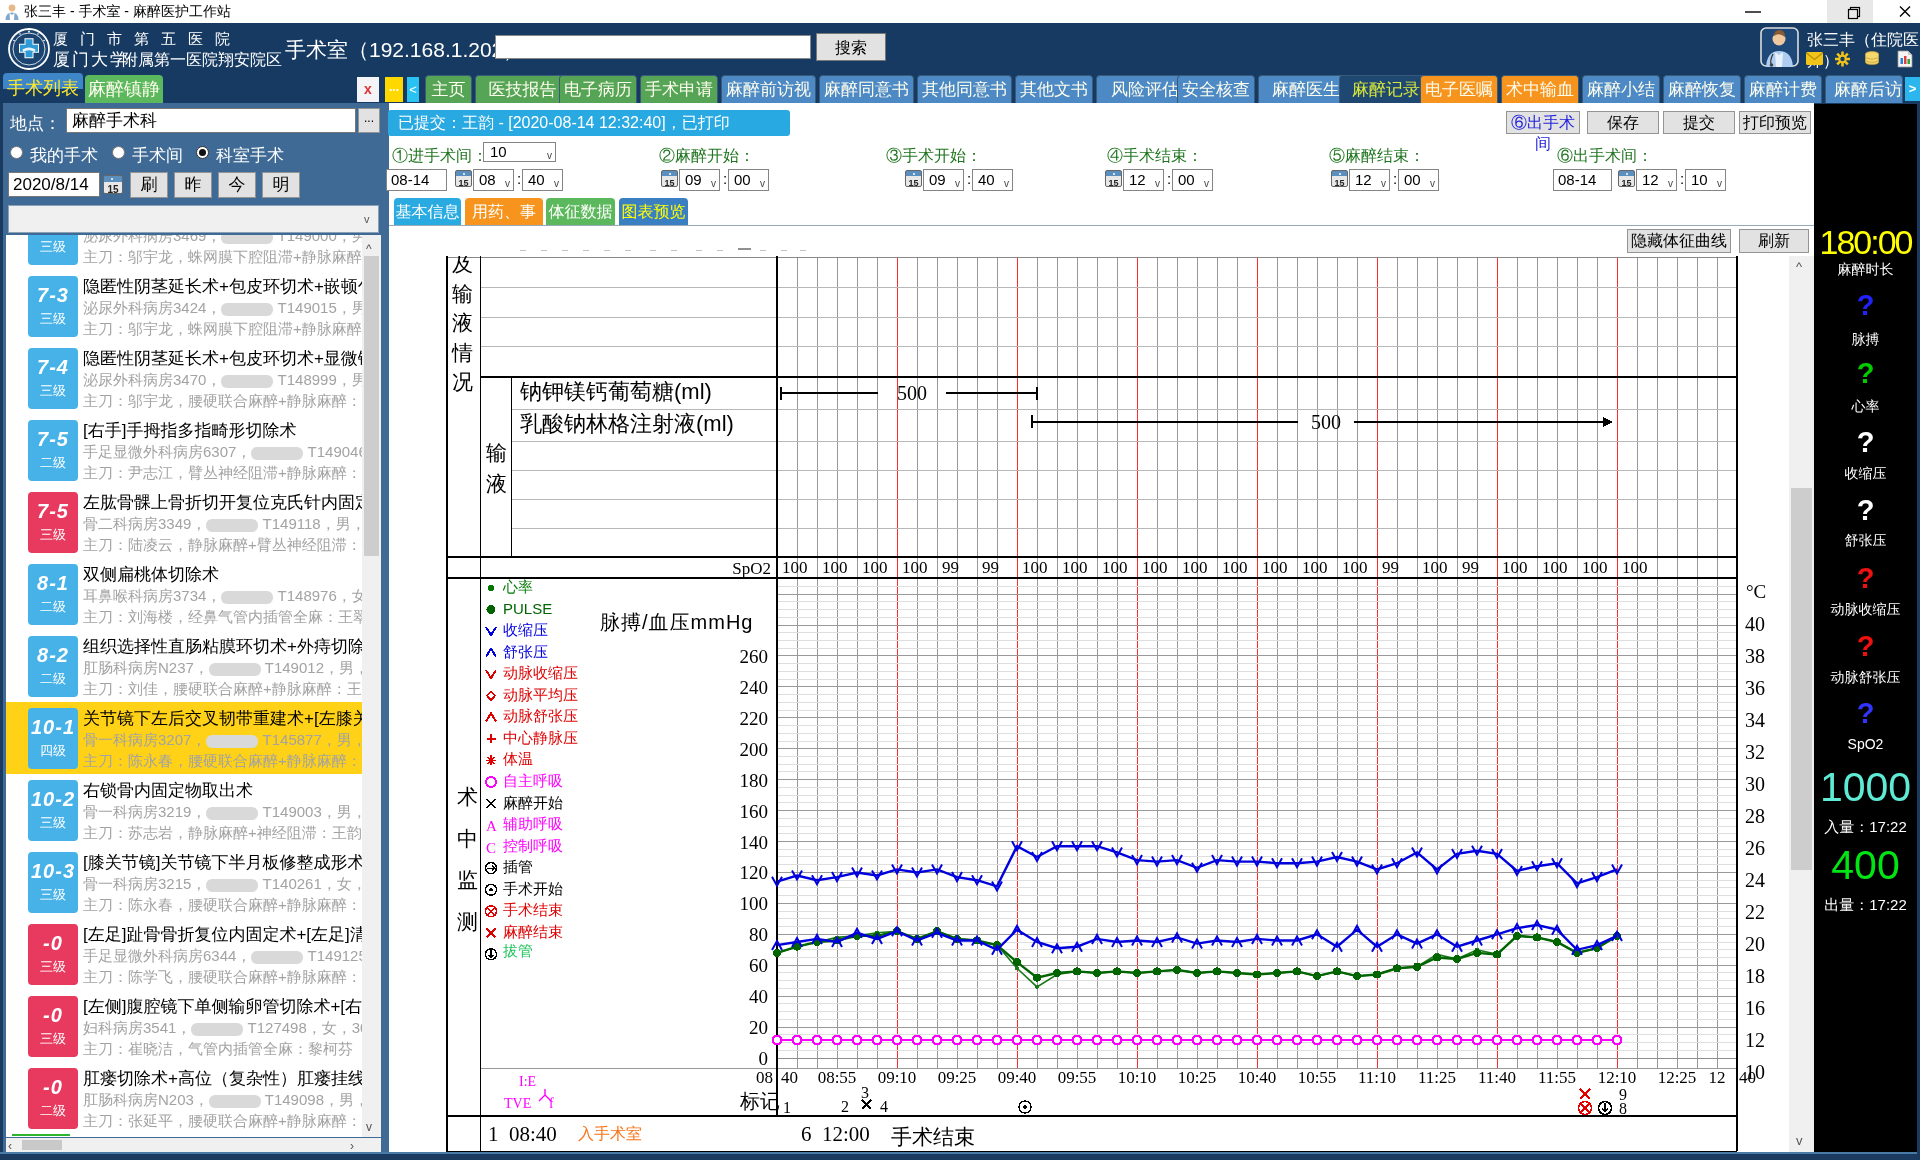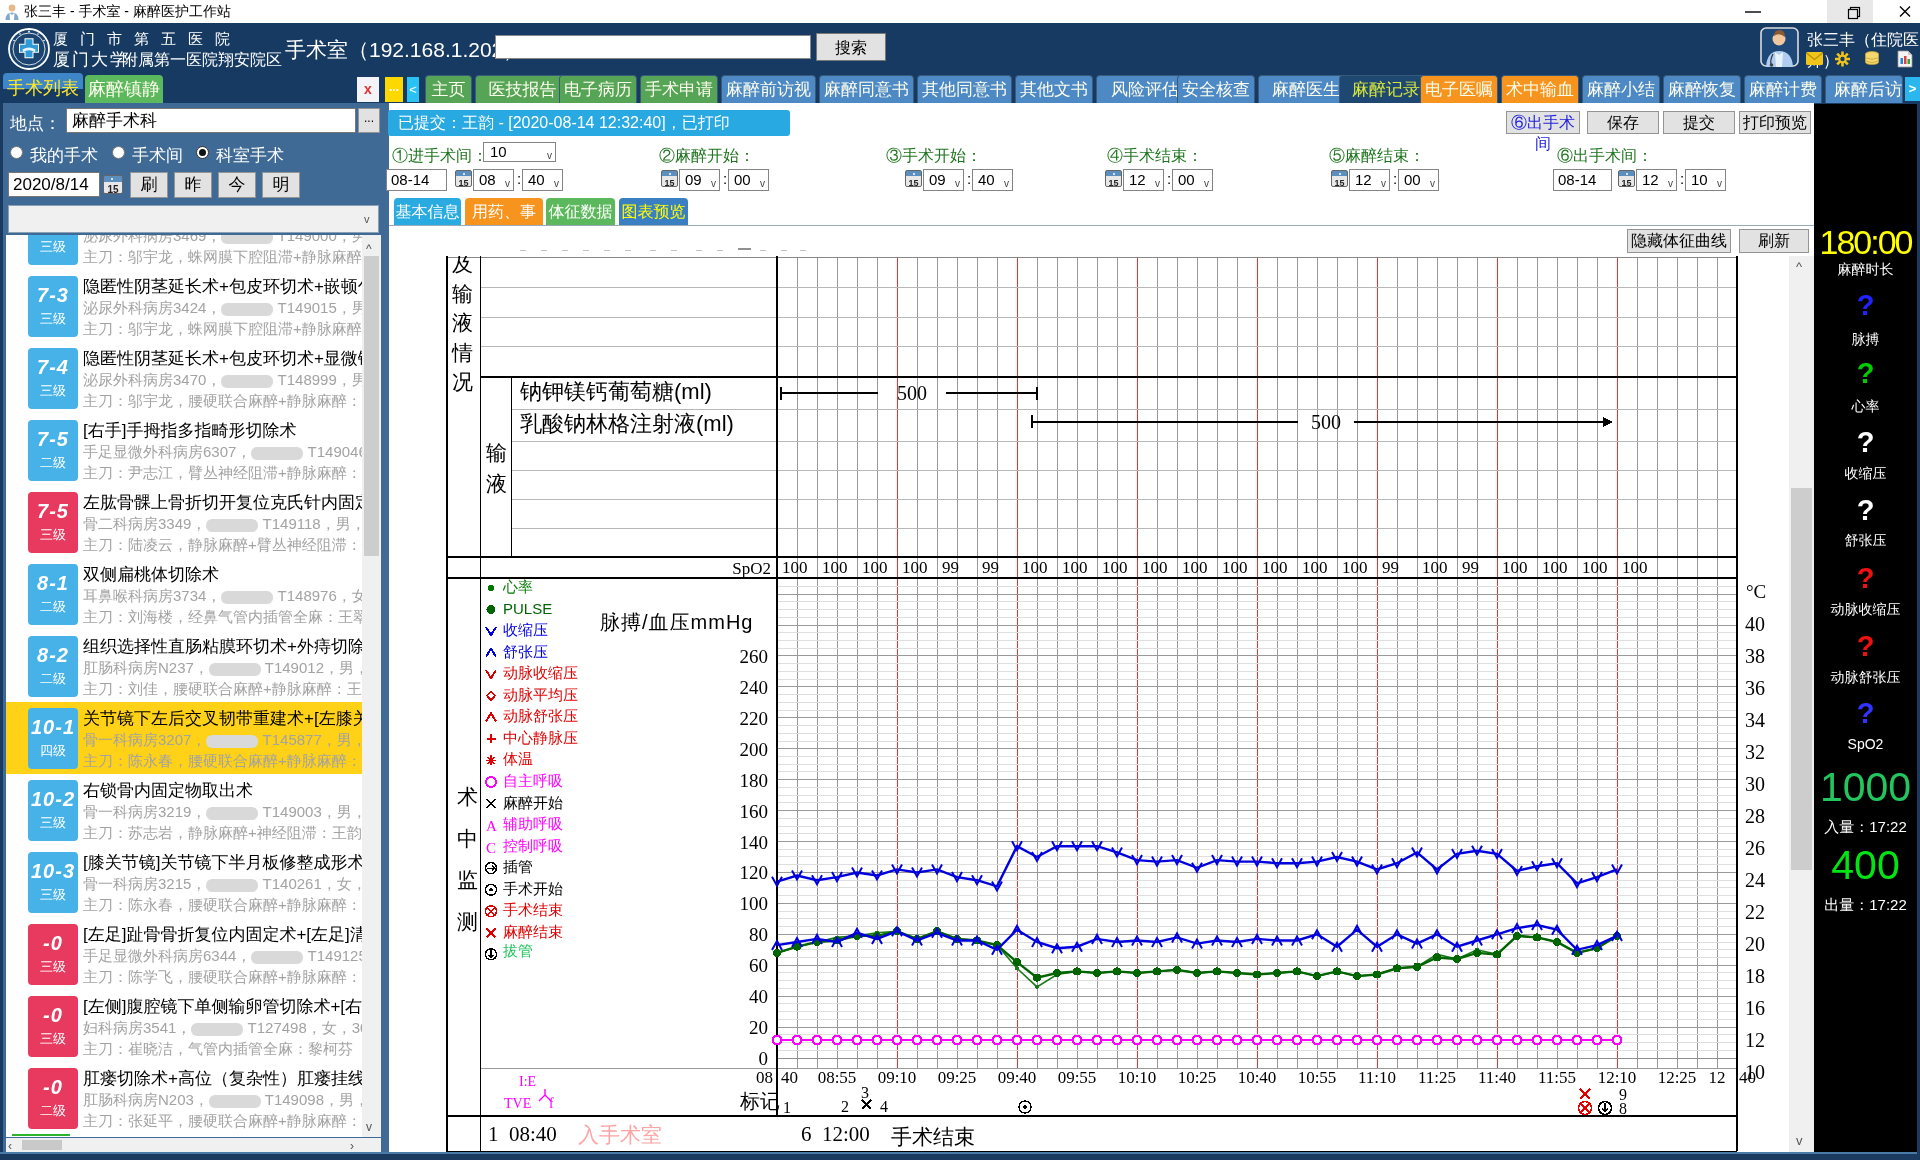--- a/index.html
+++ b/index.html
@@ -833,21 +833,21 @@
     <div class="abs" style="left:503px;top:859.1500000000001px;font-family:'Liberation Sans',sans-serif;font-size:15px;color:#000;line-height:1">插管</div>
     <div class="abs" style="left:503px;top:880.7px;font-family:'Liberation Sans',sans-serif;font-size:15px;color:#000;line-height:1">手术开始</div>
     <div class="abs" style="left:503px;top:902.25px;font-family:'Liberation Sans',sans-serif;font-size:15px;color:#dd0000;line-height:1">手术结束</div>
     <div class="abs" style="left:503px;top:923.8px;font-family:'Liberation Sans',sans-serif;font-size:15px;color:#dd0000;line-height:1">麻醉结束</div>
     <div class="abs" style="left:503px;top:945.35px;font-family:Liberation Mono, monospace;font-size:15px;color:#22c55e;line-height:1">拔管</div>
     <div class="abs" style="left:457px;top:786.0px;font-family:'Liberation Sans',sans-serif;font-size:21px;color:#000;line-height:1">术</div>
     <div class="abs" style="left:457px;top:827.5px;font-family:'Liberation Sans',sans-serif;font-size:21px;color:#000;line-height:1">中</div>
     <div class="abs" style="left:457px;top:869.0px;font-family:'Liberation Sans',sans-serif;font-size:21px;color:#000;line-height:1">监</div>
     <div class="abs" style="left:457px;top:910.5px;font-family:'Liberation Sans',sans-serif;font-size:21px;color:#000;line-height:1">测</div>
     <div class="abs" style="left:740px;top:1091px;font-family:'Liberation Sans',sans-serif;font-size:20px;color:#000;line-height:1">标记</div>
-    <div class="abs" style="left:578px;top:1126px;font-family:Liberation Mono, monospace;font-size:21px;color:#fca5a5;line-height:1">入手术室</div>
+    <div class="abs" style="left:578px;top:1126px;font-family:Liberation Sans, sans-serif;font-size:16px;color:#f97316;line-height:1">入手术室</div>
     <div class="abs" style="left:891px;top:1126px;font-family:'Liberation Sans',sans-serif;font-size:21px;color:#000;line-height:1">手术结束</div>
     <div class="abs" style="left:1789px;top:256px;width:25px;height:896px;background:#f0f0f0"></div>
     <div class="abs" style="left:1796px;top:259px;font-size:13px;color:#555">^</div>
     <div class="abs" style="left:1796px;top:1133px;font-size:13px;color:#555">v</div>
     <div class="abs" style="left:1791px;top:488px;width:21px;height:382px;background:#cdcdcd"></div>
     <div class="abs" style="left:1814px;top:104px;width:103px;height:1048px;background:#000"></div>
     <div class="abs" style="left:1814px;top:223px;width:103px;text-align:center;font-size:34px;color:#ffff00;letter-spacing:-2px">180:00</div>
     <div class="vl" style="left:1814px;top:261px">麻醉时长</div>
     <div class="qm" style="left:1814px;top:289px;color:#2222ff">?</div>
     <div class="qm" style="left:1814px;top:357px;color:#00cc00">?</div>
@@ -856,18 +856,18 @@
     <div class="qm" style="left:1814px;top:562px;color:#ee1111">?</div>
     <div class="qm" style="left:1814px;top:630px;color:#ee1111">?</div>
     <div class="qm" style="left:1814px;top:697px;color:#3333ff">?</div>
     <div class="vl" style="left:1814px;top:331px">脉搏</div>
     <div class="vl" style="left:1814px;top:398px">心率</div>
     <div class="vl" style="left:1814px;top:465px">收缩压</div>
     <div class="vl" style="left:1814px;top:532px">舒张压</div>
     <div class="vl" style="left:1814px;top:601px">动脉收缩压</div>
     <div class="vl" style="left:1814px;top:669px">动脉舒张压</div>
     <div class="vl" style="left:1814px;top:736px">SpO2</div>
-    <div class="abs" style="left:1814px;top:764px;width:103px;text-align:center;font-size:41px;color:#22c55e">1000</div>
+    <div class="abs" style="left:1814px;top:764px;width:103px;text-align:center;font-size:41px;color:#5eead4">1000</div>
     <div class="vl" style="left:1814px;top:818px;font-size:15px">入量：17:22</div>
     <div class="abs" style="left:1814px;top:842px;width:103px;text-align:center;font-size:41px;color:#00e613">400</div>
     <div class="vl" style="left:1814px;top:896px;font-size:15px">出量：17:22</div>
     <div class="abs" style="left:0;top:1152px;width:1920px;height:8px;background:#1B3A60;border-top:2px solid #4a7aa8"></div>
     <div class="abs" style="left:1917px;top:103px;width:3px;height:1057px;background:#1B3A60"></div>
   </div>
 </body></html>

